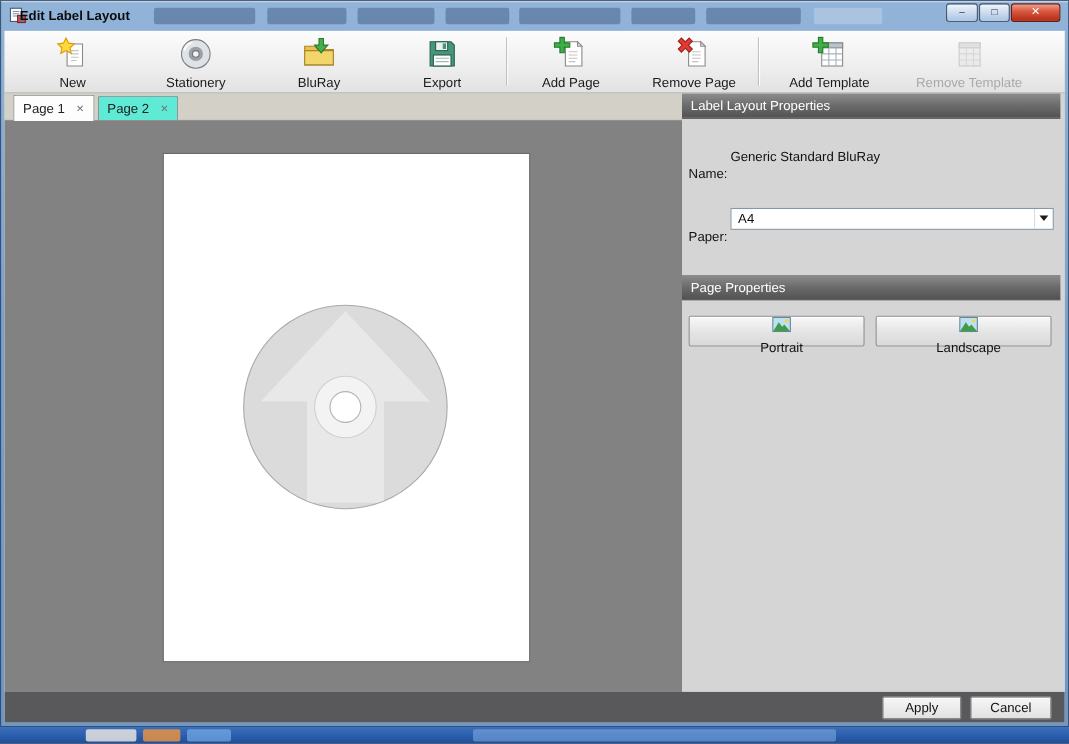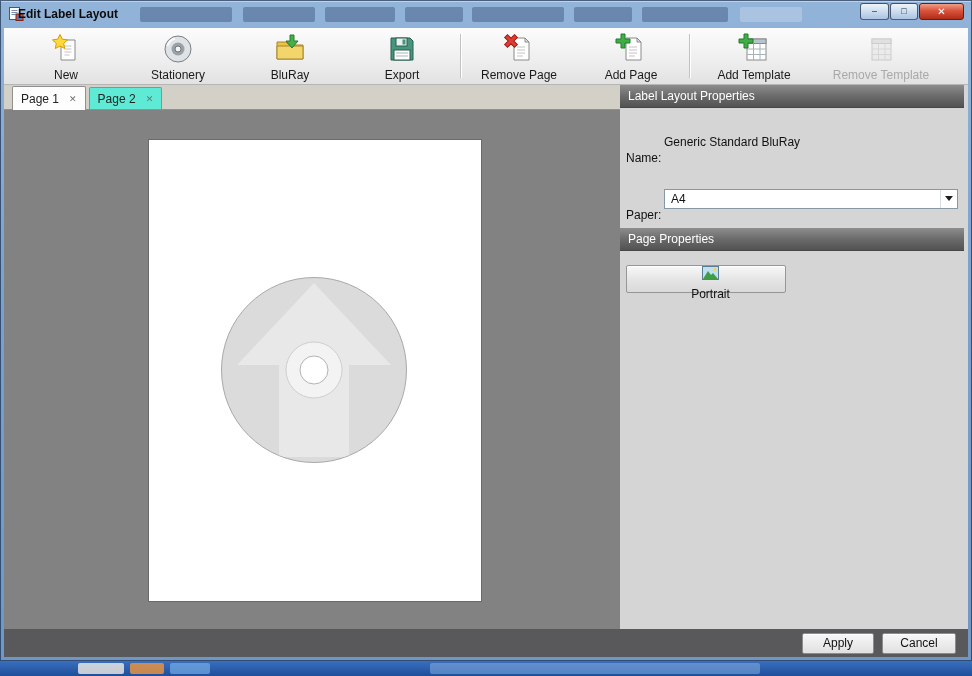--- a/index.html
+++ b/index.html
@@ -59,21 +59,21 @@
   .page-preview { position:absolute; left:145px; top:30px; width:332px; height:461px;
                   background:#fff; box-shadow:0 0 0 1px #6a6a6a; }
   .disc { position:absolute; left:70px; top:135px; width:190px; height:190px; }
 
   
   .main-right { flex:1; background:#d5d5d5; position:relative; font-size:12px; color:#111; }
   .section-header { height:23px; margin-right:4px; padding-left:8px; display:flex; align-items:center;
                     color:#fff; font-size:12px;
                     background:linear-gradient(#8d8d8d,#6b6b6b 50%,#525252);
                     border-bottom:1px solid #474747; }
-  .section-header.second { margin-top:6px; }
+  .section-header.second { margin-top:28px; }
   .prop-row { display:flex; align-items:center; margin:10px 6px 0 6px; }
   .prop-label { width:38px;margin-top:33px; }
   .combo { flex:1; height:20px; background:#fff; border:1px solid #8698a5; display:flex;
            align-items:center; padding-left:6px; margin-right:4px; position:relative; cursor:default; }
   .combo-arrow-zone { position:absolute; right:0; top:0; bottom:0; width:17px; display:flex;
                       align-items:center; justify-content:center; border-left:1px solid #d7dde2; }
   .combo-arrow { width:0; height:0; border-left:4px solid transparent; border-right:4px solid transparent;
                  border-top:5px solid #1d1d1d; }
   .orient-row { display:flex; gap:10px; margin:14px 6px 0 6px; }
   .orient-btn { width:160px; height:28px; border:1px solid #969696; border-radius:2px;
@@ -183,38 +183,38 @@
         </div>
 
         <div class="tool-sep"></div>
 
         <div class="tool-item">
           <span class="tool-icon">
             <svg viewBox="0 0 32 32" width="32" height="32">
               <path d="M11 5h11l4 4v18H11z" fill="#fff" stroke="#8a8a8a"></path>
               <path d="M22 5v4h4z" fill="#e6e6e6" stroke="#8a8a8a"></path>
               <path d="M14 14h8M14 17h8M14 20h8M14 23h6" stroke="#c3c3c3"></path>
+              <path d="M6 1h4v5h5v4h-5v5H6v-5H1V6h5z" fill="#3fae46" stroke="#237a2a"></path>
+            </svg>
+          </span>
+          <span class="label">Add Page</span>
+        </div>
+
+        <div class="tool-item">
+          <span class="tool-icon">
+            <svg viewBox="0 0 32 32" width="32" height="32">
+              <path d="M11 5h11l4 4v18H11z" fill="#fff" stroke="#8a8a8a"></path>
+              <path d="M22 5v4h4z" fill="#e6e6e6" stroke="#8a8a8a"></path>
+              <path d="M14 14h8M14 17h8M14 20h8M14 23h6" stroke="#c3c3c3"></path>
               <g transform="rotate(45 8 8)">
                 <path d="M6 1h4v5h5v4h-5v5H6v-5H1V6h5z" fill="#e03c31" stroke="#9c1f18"></path>
               </g>
             </svg>
           </span>
           <span class="label">Remove Page</span>
-        </div>
-
-        <div class="tool-item">
-          <span class="tool-icon">
-            <svg viewBox="0 0 32 32" width="32" height="32">
-              <path d="M11 5h11l4 4v18H11z" fill="#fff" stroke="#8a8a8a"></path>
-              <path d="M22 5v4h4z" fill="#e6e6e6" stroke="#8a8a8a"></path>
-              <path d="M14 14h8M14 17h8M14 20h8M14 23h6" stroke="#c3c3c3"></path>
-              <path d="M6 1h4v5h5v4h-5v5H6v-5H1V6h5z" fill="#3fae46" stroke="#237a2a"></path>
-            </svg>
-          </span>
-          <span class="label">Add Page</span>
         </div>
 
         <div class="tool-sep"></div>
 
         <div class="tool-item w124">
           <span class="tool-icon">
             <svg viewBox="0 0 32 32" width="32" height="32">
               <rect x="9" y="6" width="19" height="21" fill="#fff" stroke="#8a8a8a"></rect>
               <rect x="9" y="6" width="19" height="4.5" fill="#b8c4cc" stroke="#8a8a8a"></rect>
               <path d="M9 16h19M9 21.5h19M15.5 10.5v16.5M22 10.5v16.5" stroke="#a6b2ba"></path>
@@ -297,20 +297,30 @@
             <div class="orient-btn">
               <span class="photo-icon">
                 <svg viewBox="0 0 17 14" width="17" height="14">
                   <rect x="0.5" y="0.5" width="16" height="13" fill="#bfe0f2" stroke="#5a7d91"></rect>
                   <path d="M1 13 L6 5l3 4 2-2 5 6z" fill="#3f9d46"></path>
                   <circle cx="13" cy="3.5" r="1.6" fill="#f6d44a"></circle>
                 </svg>
               </span>
               <span>Portrait</span>
             </div>
+            <div class="orient-btn">
+              <span class="photo-icon">
+                <svg viewBox="0 0 17 14" width="17" height="14">
+                  <rect x="0.5" y="0.5" width="16" height="13" fill="#bfe0f2" stroke="#5a7d91"></rect>
+                  <path d="M1 13 L6 5l3 4 2-2 5 6z" fill="#3f9d46"></path>
+                  <circle cx="13" cy="3.5" r="1.6" fill="#f6d44a"></circle>
+                </svg>
+              </span>
+              <span>Landscape</span>
+            </div>
           </div>
 
         </div>
       </div>
 
       <div class="bottombar">
         <div class="dlg-btn">Apply</div>
         <div class="dlg-btn cancel">Cancel</div>
       </div>
 

